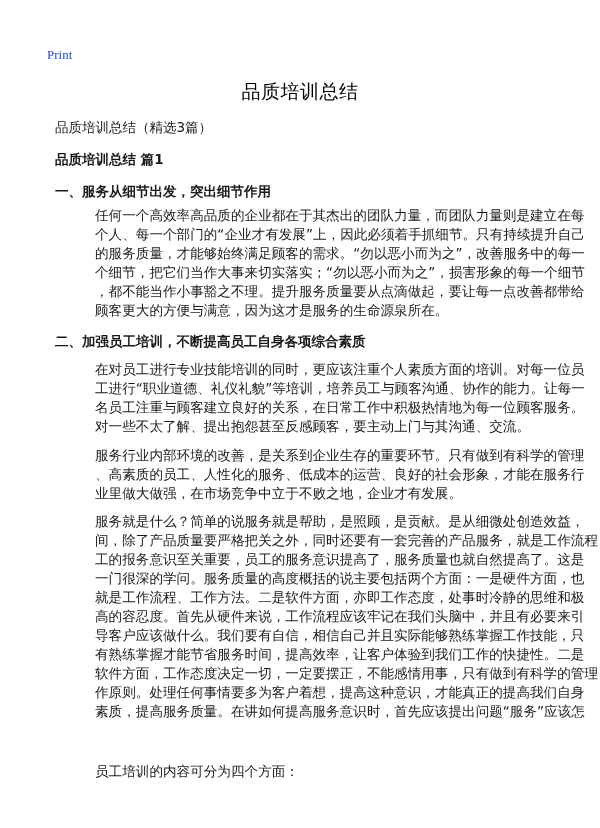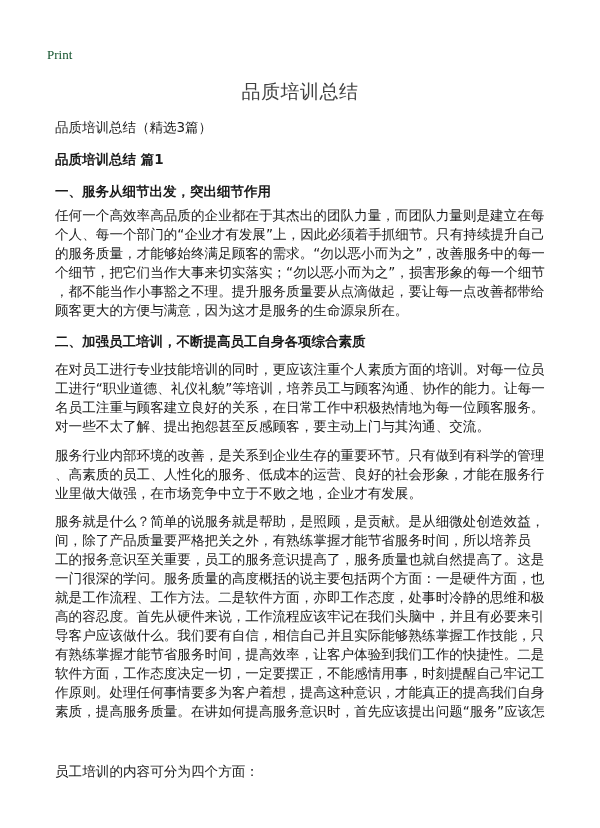--- a/index.html
+++ b/index.html
@@ -1,28 +1,28 @@
 <!DOCTYPE html>
 <html><head>
 <meta charset="utf-8">
 <style>
   html, body { margin: 0; padding: 0; background: #ffffff; }
   body { width: 600px; height: 828px; overflow: hidden; position: relative;
          font-family: "DejaVu Sans", sans-serif; color: #1a1a1a; }
   .page { position: absolute; left: 55px; top: 0; width: 492px; }
   .print { position: absolute; left: 47px; top: 47px; font-family: "Liberation Serif", serif;
-           font-size: 13px; color: #14532d; }
+           font-size: 13px; color: #1d4ed8; }
   .title { position: absolute; left: 0; width: 600px; top: 79px; text-align: center;
-           font-size: 19px; color: #404040; letter-spacing: 0.5px; }
+           font-size: 19px; color: #000000; letter-spacing: 0.5px; }
   .subtitle { position: absolute; top: 119px; font-size: 13.5px; }
   .h-part { position: absolute; top: 151px; font-size: 13.5px; font-weight: bold; }
   .h-sec { position: absolute; font-size: 13.5px; font-weight: bold; }
   .para { position: absolute; font-size: 13.6px; line-height: 19px; width: 492px;
           text-align: justify; word-break: break-all; }
-  .line { display: block; white-space: nowrap; }
+  .line { display: block; white-space: nowrap; margin-left: 40px; }
 </style>
 </head>
 <body>
 
 <div class="print">Print</div>
 <div class="title">品质培训总结</div>
 
 <div class="page">
   <div class="subtitle">品质培训总结（精选3篇）</div>
   <div class="h-part">品质培训总结 篇1</div>
@@ -46,28 +46,28 @@
   </div>
 
   <div class="para" style="top:446px">
     <span class="line">服务行业内部环境的改善，是关系到企业生存的重要环节。只有做到有科学的管理</span>
     <span class="line">、高素质的员工、人性化的服务、低成本的运营、良好的社会形象，才能在服务行</span>
     <span class="line">业里做大做强，在市场竞争中立于不败之地，企业才有发展。</span>
   </div>
 
   <div class="para" style="top:512px">
     <span class="line">服务就是什么？简单的说服务就是帮助，是照顾，是贡献。是从细微处创造效益，</span>
-    <span class="line">间，除了产品质量要严格把关之外，有熟练掌握才能节省服务时间，所以培养员</span>
+    <span class="line">间，除了产品质量要严格把关之外，同时还要有一套完善的产品服务，就是工作流程</span>
     <span class="line">工的报务意识至关重要，员工的服务意识提高了，服务质量也就自然提高了。这是</span>
     <span class="line">一门很深的学问。服务质量的高度概括的说主要包括两个方面：一是硬件方面，也</span>
     <span class="line">就是工作流程、工作方法。二是软件方面，亦即工作态度，处事时冷静的思维和极</span>
     <span class="line">高的容忍度。首先从硬件来说，工作流程应该牢记在我们头脑中，并且有必要来引</span>
     <span class="line">导客户应该做什么。我们要有自信，相信自己并且实际能够熟练掌握工作技能，只</span>
     <span class="line">有熟练掌握才能节省服务时间，提高效率，让客户体验到我们工作的快捷性。二是</span>
-    <span class="line">软件方面，工作态度决定一切，一定要摆正，不能感情用事，时刻提醒自己牢记工</span>
+    <span class="line">软件方面，工作态度决定一切，一定要摆正，不能感情用事，只有做到有科学的管理</span>
     <span class="line">作原则。处理任何事情要多为客户着想，提高这种意识，才能真正的提高我们自身</span>
     <span class="line">素质，提高服务质量。在讲如何提高服务意识时，首先应该提出问题“服务”应该怎</span>
   </div>
 
   <div class="para" style="top:762px">
     <span class="line">员工培训的内容可分为四个方面：</span>
   </div>
 </div>
 
 </body></html>

